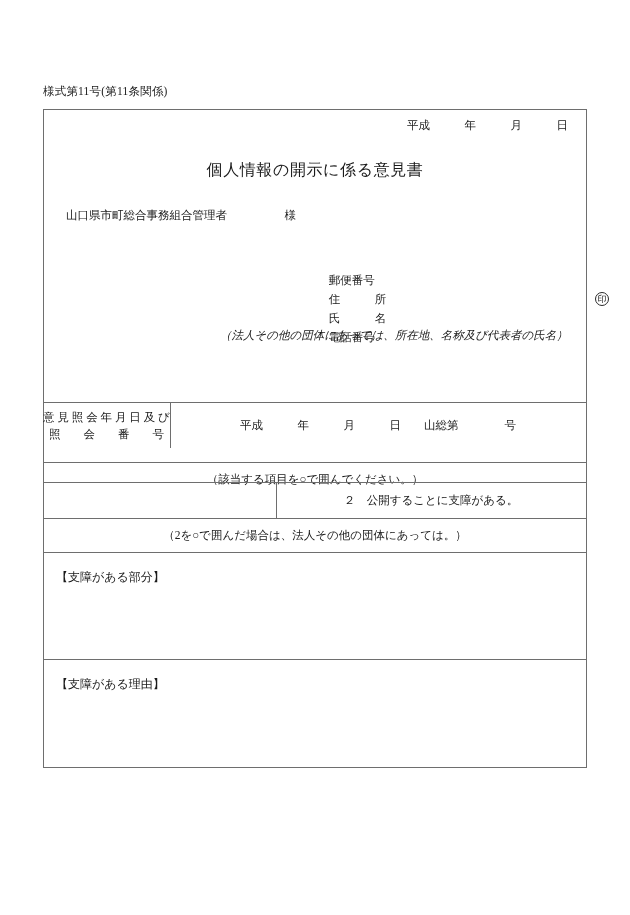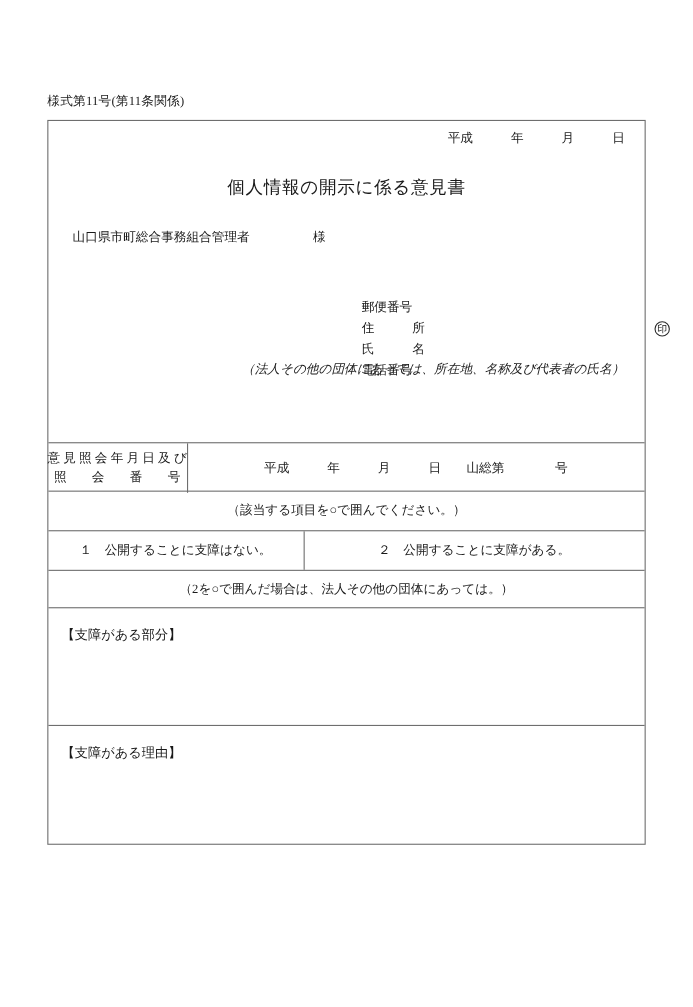--- a/index.html
+++ b/index.html
@@ -161,21 +161,21 @@
   }
   .row-inquiry .label span { white-space: pre; }
   .row-inquiry .value {
     left: 126px;
     right: 0;
     justify-content: center;
     white-space: pre;
   }
 
   
-  .row-inst1 { top: 336px; height: 34px; }
+  .row-inst1 { top: 352px; height: 34px; }
   .row-inst1 .full {
     left: 0; right: 0;
     justify-content: center;
     white-space: nowrap;
   }
 
   
   .row-options { top: 372px; height: 36px; }
   .row-options .opt-left {
     left: 0;
@@ -254,21 +254,20 @@
       </div>
       <div class="vdiv" style="left:126px;"></div>
       <div class="cell value">平成　　　年　　　月　　　日　　山総第　　　　号</div>
     </div>
 
     <div class="trow row-inst1">
       <div class="cell full">（該当する項目を○で囲んでください。）</div>
     </div>
 
     <div class="trow row-options">
-      <div class="cell opt-left">１　公開することに支障はない。</div>
       <div class="vdiv" style="left:232px;"></div>
       <div class="cell opt-right">２　公開することに支障がある。</div>
     </div>
 
     <div class="trow row-inst2">
       <div class="cell full">（2を○で囲んだ場合は、法人その他の団体にあっては。）</div>
     </div>
 
     <div class="trow row-block row-part">
       <div class="heading">【支障がある部分】</div>

